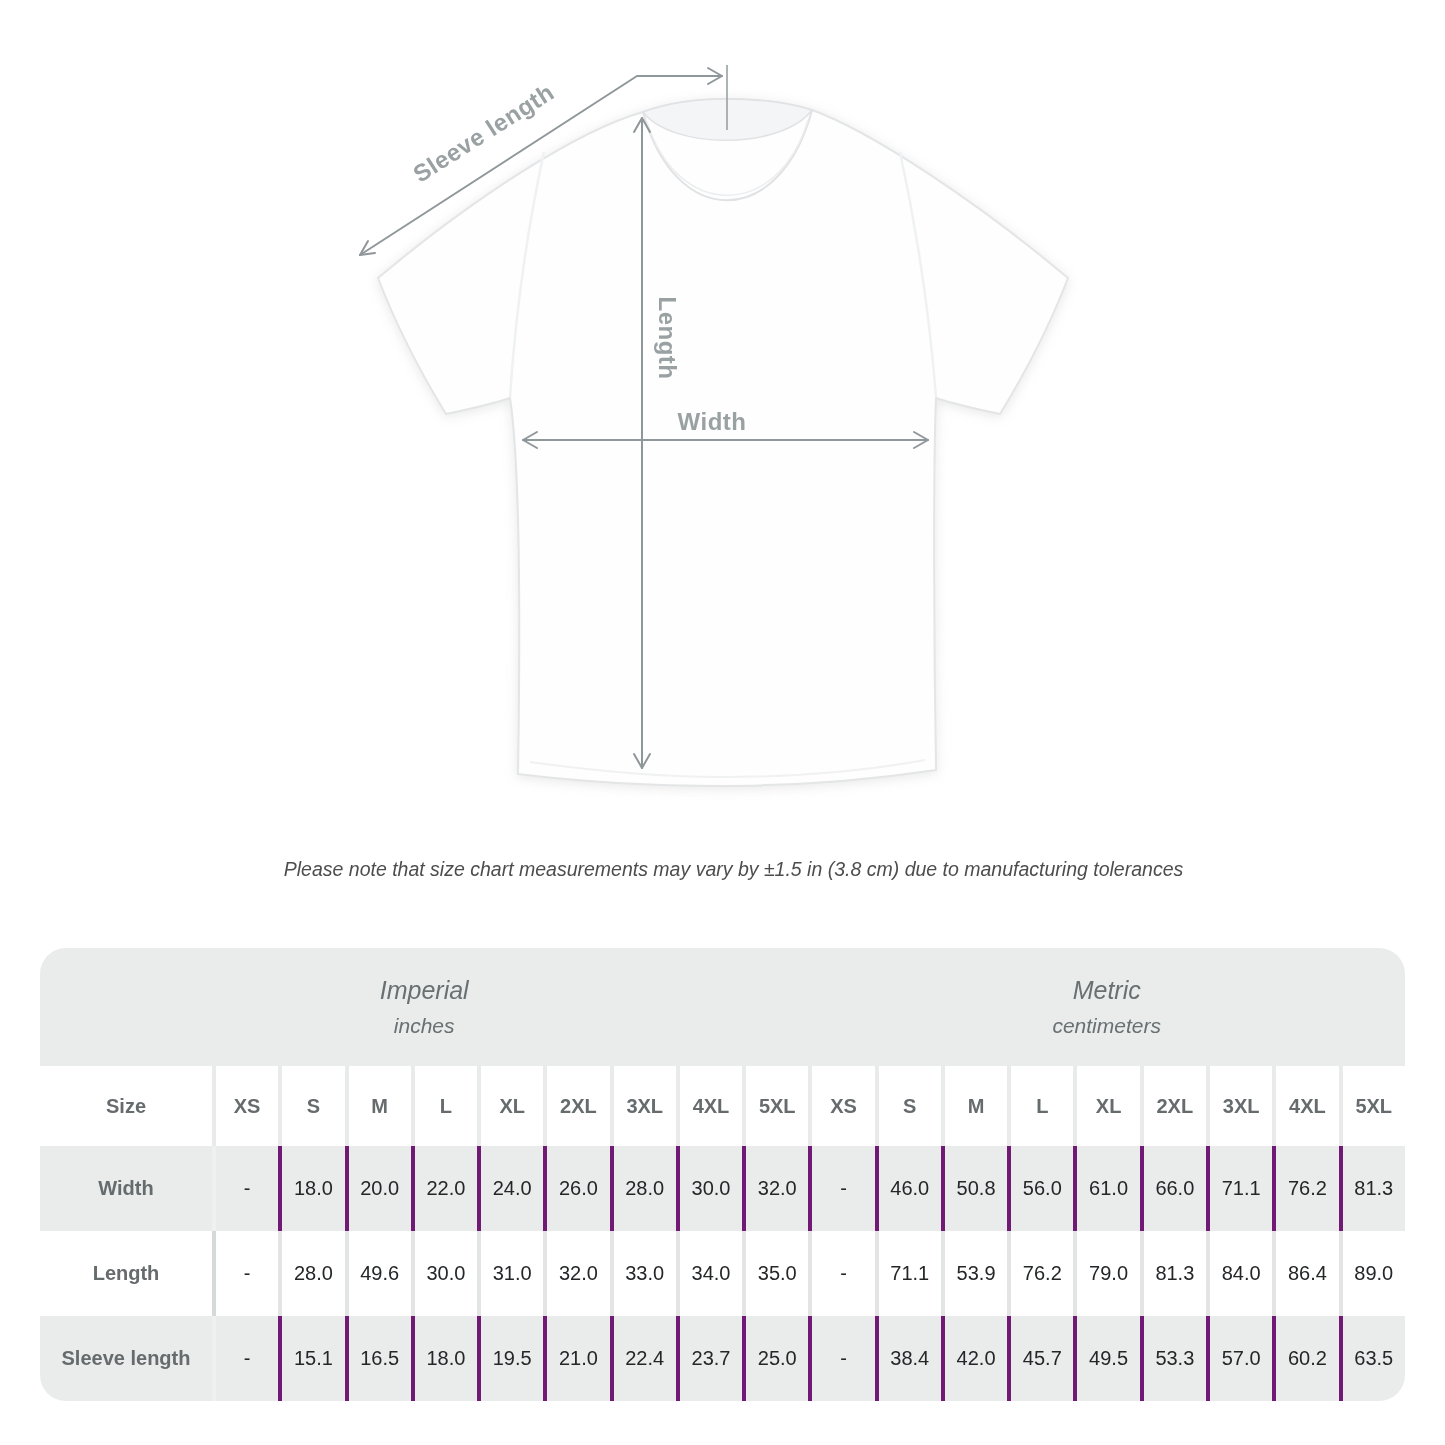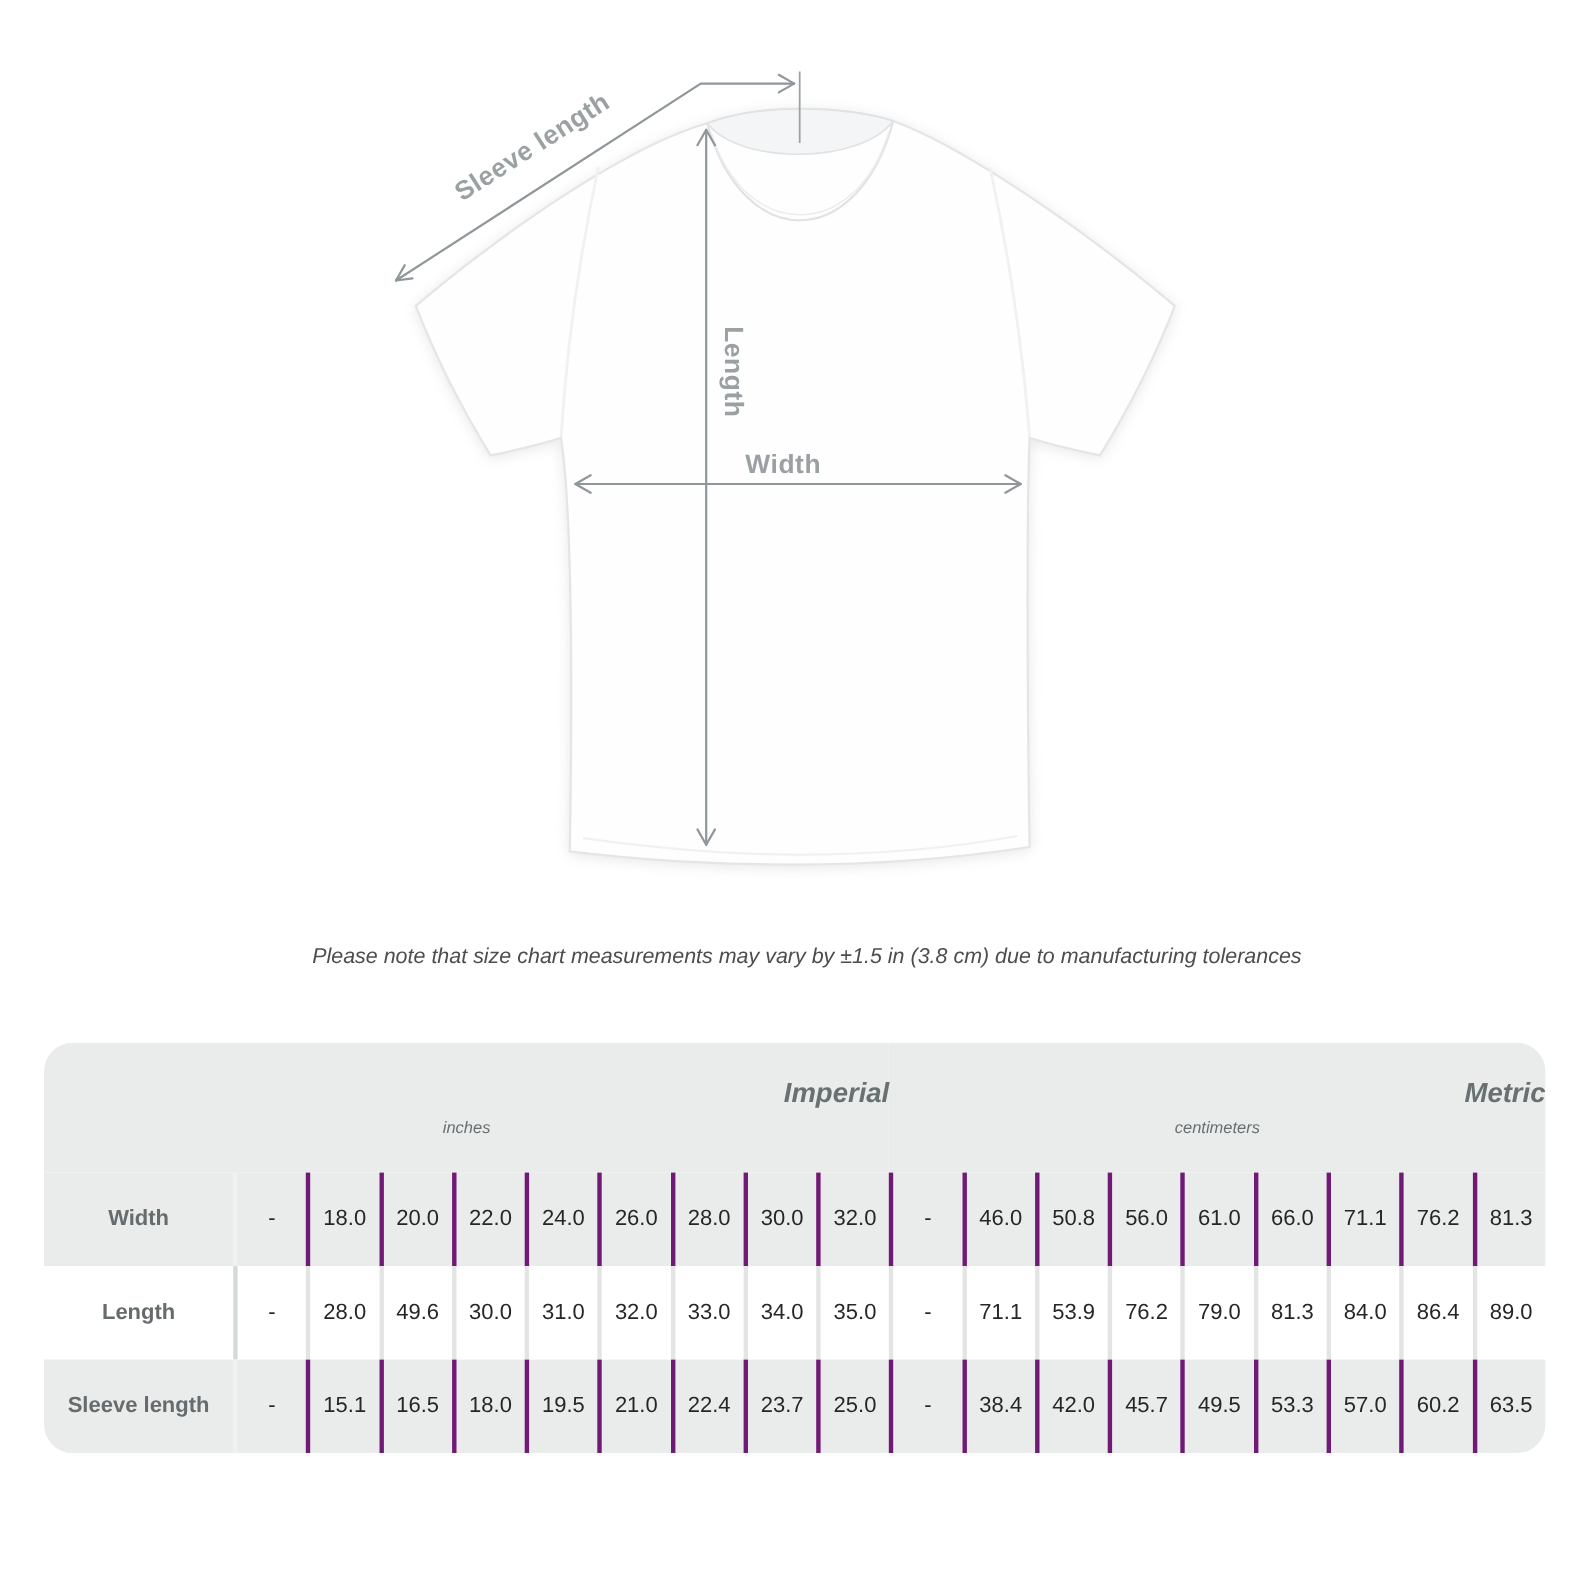--- a/index.html
+++ b/index.html
@@ -20,22 +20,22 @@
 
   .title-block{position:absolute;top:849px;left:0;width:1445px;text-align:center;}
   .page-title{margin:0;font-size:31px;line-height:36px;font-weight:bold;color:#383838;}
   .page-note{margin:7px 0 0 0;font-size:19.5px;line-height:26px;font-style:italic;color:#4d4d4d;padding-left:22px;}
 
   .table-wrap{position:absolute;top:948px;left:40px;width:1365px;border-radius:26px;overflow:hidden;}
   table{width:100%;border-collapse:separate;border-spacing:0;table-layout:fixed;}
   col.c-label{width:172px;}
   td,th{text-align:center;vertical-align:middle;padding:0;}
   tr.band td{background:#eaebeb;height:118px;}
-  .gname{font-size:25px;font-weight:bold;font-style:italic;color:#687072;line-height:1.2;text-align:right;}
-  .gunit{font-size:15px;font-style:italic;color:#687072;margin-top:8px;line-height:1.2;}
+  .gname{font-size:25px;font-weight:normal;font-style:italic;color:#687072;line-height:1.2;}
+  .gunit{font-size:21px;font-style:italic;color:#687072;margin-top:8px;line-height:1.2;}
   tr.head th{background:#ffffff;height:80px;font-size:20px;font-weight:bold;color:#666c6e;}
   tr.head th + th{border-left:4px solid #e9eaea;}
   tr.data th{font-size:20px;font-weight:bold;color:#666c6e;}
   tr.data td{font-size:20px;font-weight:normal;color:#242628;}
   tr.data th,tr.data td{height:85px;}
   tr.gray th,tr.gray td{background:#eaebeb;}
   tr.gray th + td{border-left:4px solid #eff1f1;}
   tr.gray td + td{border-left:4px solid #701a75;}
   tr.white th,tr.white td{background:#ffffff;}
   tr.white th + td{border-left:4px solid #d6d9da;}
@@ -127,20 +127,41 @@
     <tr class="band">
       <td colspan="10">
         <div class="gname">Imperial</div>
         <div class="gunit">inches</div>
       </td>
       <td colspan="9">
         <div class="gname">Metric</div>
         <div class="gunit">centimeters</div>
       </td>
     </tr>
+    <tr class="head">
+      <th>Size</th>
+      <th>XS</th>
+      <th>S</th>
+      <th>M</th>
+      <th>L</th>
+      <th>XL</th>
+      <th>2XL</th>
+      <th>3XL</th>
+      <th>4XL</th>
+      <th>5XL</th>
+      <th>XS</th>
+      <th>S</th>
+      <th>M</th>
+      <th>L</th>
+      <th>XL</th>
+      <th>2XL</th>
+      <th>3XL</th>
+      <th>4XL</th>
+      <th>5XL</th>
+    </tr>
     <tr class="data gray">
       <th>Width</th>
       <td>-</td>
       <td>18.0</td>
       <td>20.0</td>
       <td>22.0</td>
       <td>24.0</td>
       <td>26.0</td>
       <td>28.0</td>
       <td>30.0</td>

